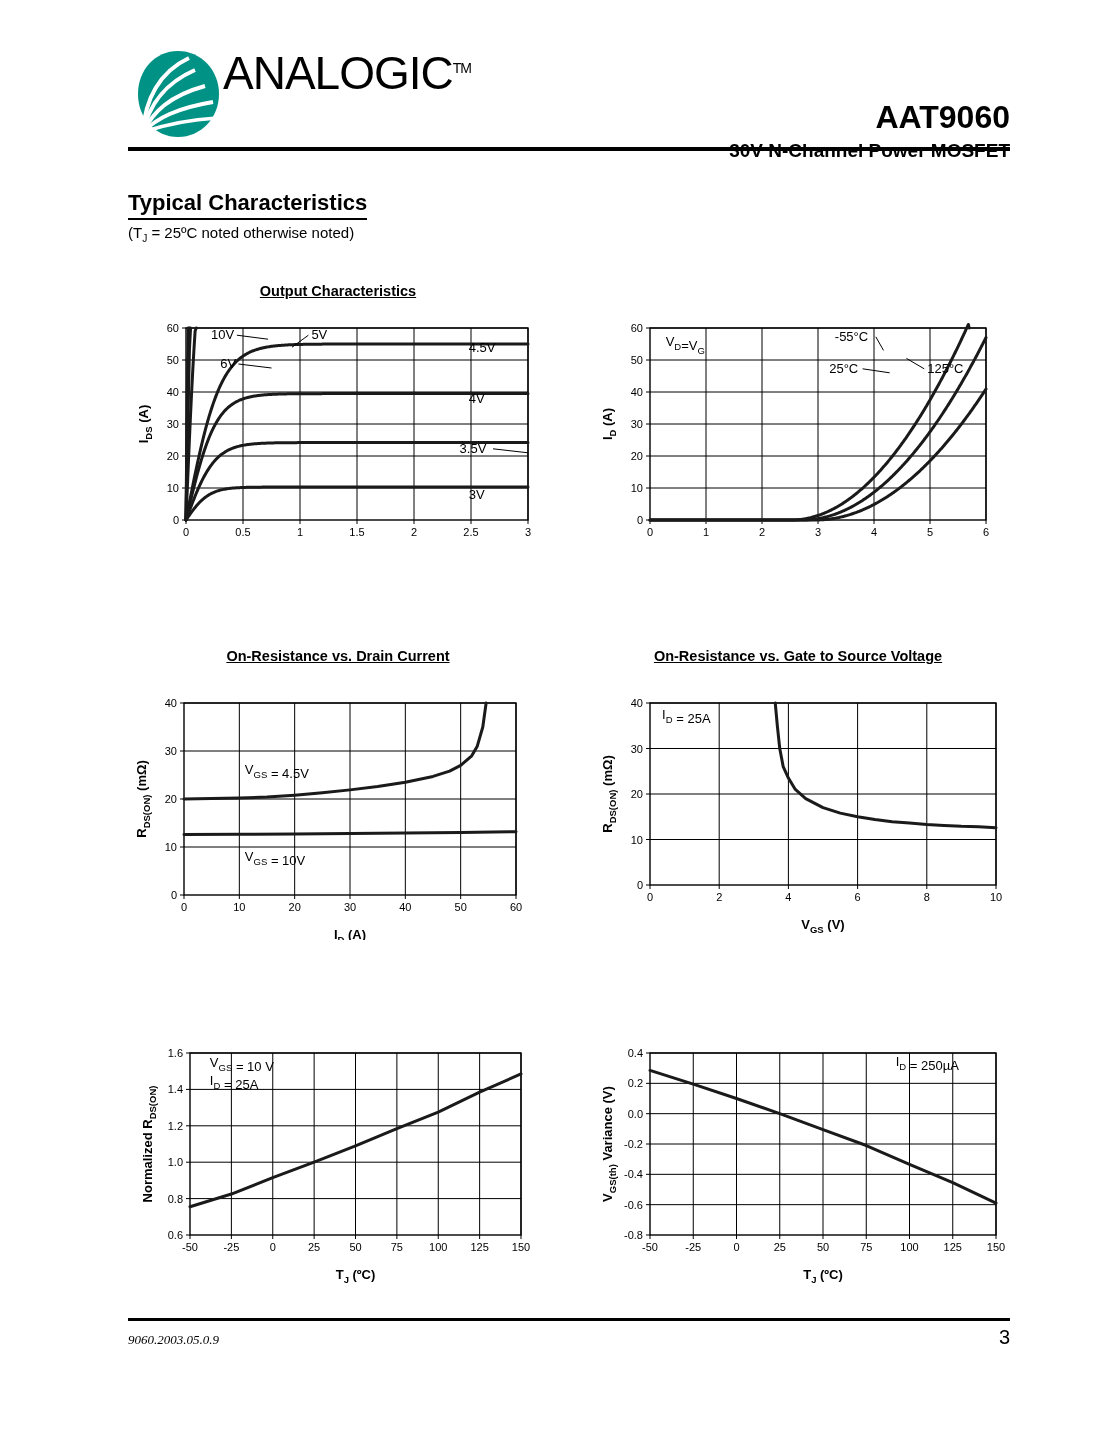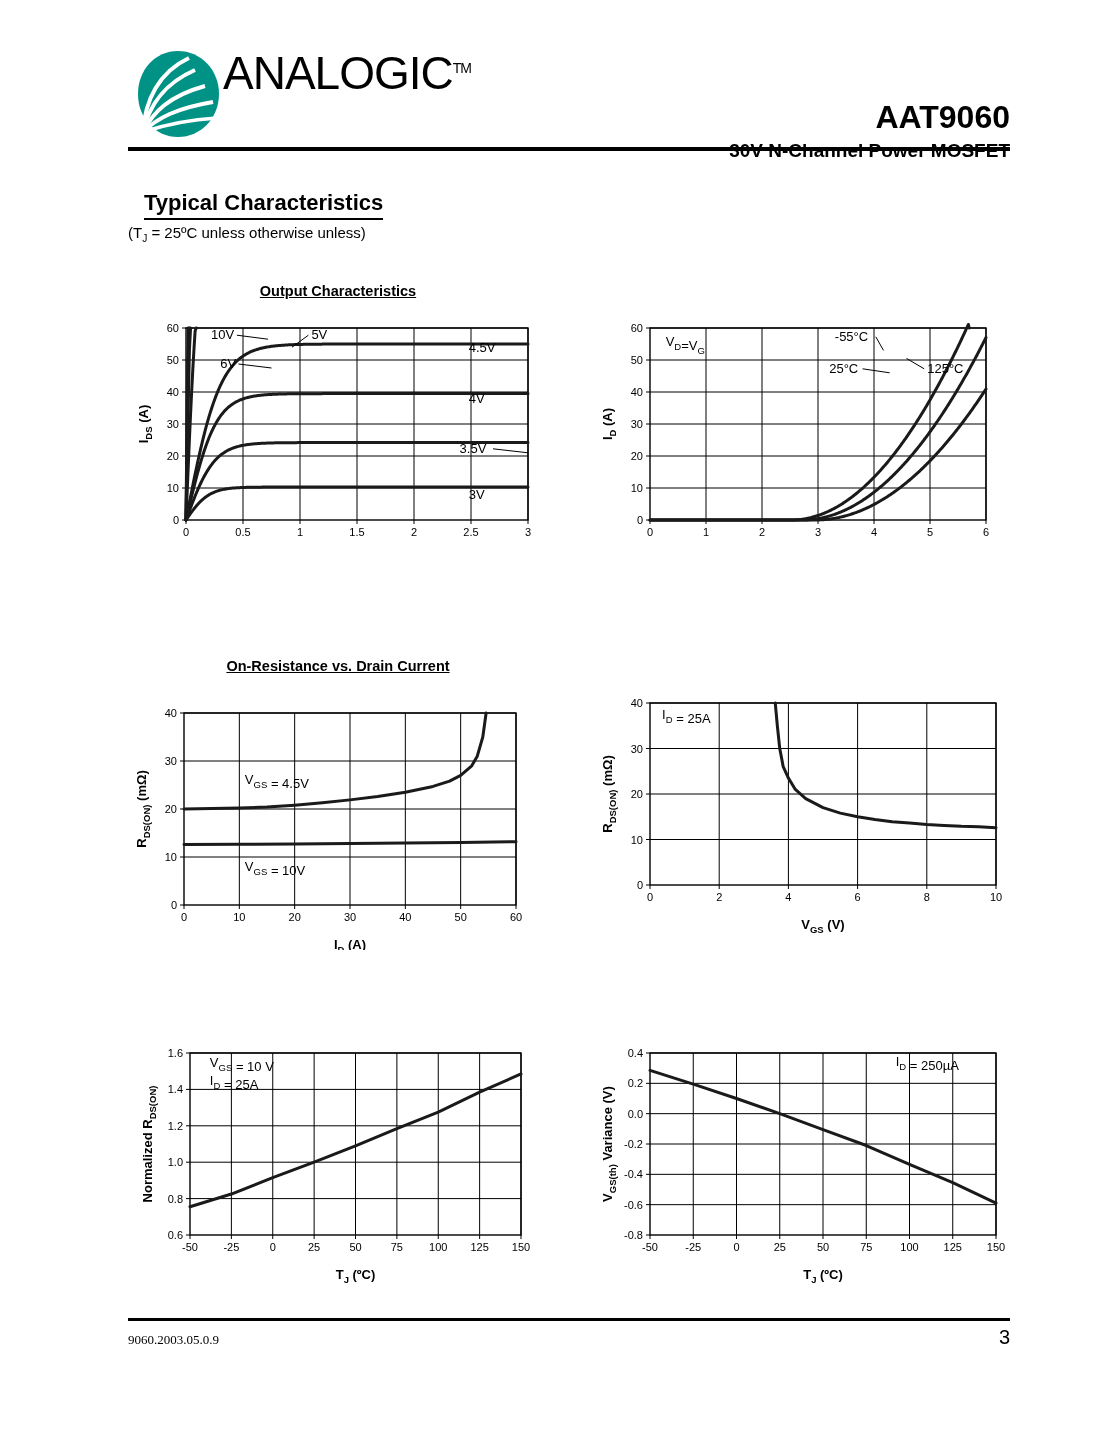--- a/index.html
+++ b/index.html
@@ -19,21 +19,21 @@
   .tm{font-size:14px;vertical-align:super;}
   .wordmark2{position:absolute;left:68px;top:44px;font-size:46px;font-weight:300;
              letter-spacing:3px;line-height:48px;font-family:"Liberation Sans", sans-serif;}
   .part{position:absolute;right:0;top:58px;text-align:right;font-size:32px;font-weight:bold;
         letter-spacing:0px;line-height:34px;}
   .subtitle{position:absolute;right:0;top:98px;text-align:right;font-size:19px;font-weight:bold;}
   .header-rule{position:absolute;left:128px;top:147px;width:882px;height:4px;background:#000;}
 
   
   .sect-title{position:absolute;left:128px;top:190px;font-size:22px;font-weight:bold;
-              border-bottom:2px solid #000;padding-bottom:2px;margin-left:16px;}
+              border-bottom:2px solid #000;padding-bottom:2px;}
   .sect-sub{position:absolute;left:128px;top:224px;font-size:15px;}
   sub{font-size:.68em;}
 
   
   .chart{position:absolute;}
   .chart-title{position:absolute;left:0;top:0;width:100%;text-align:center;
                font-size:14.5px;font-weight:bold;text-decoration:underline;}
   svg{display:block;}
   .axis-text{font-family:"Liberation Sans", sans-serif;font-size:11px;fill:#000;}
   .axis-name{font-family:"Liberation Sans", sans-serif;font-size:13px;font-weight:bold;fill:#000;}
@@ -41,21 +41,21 @@
   .curve-label{font-family:"Liberation Sans", sans-serif;font-size:13px;fill:#000;}
   .curve-label-sub{font-family:"Liberation Sans", sans-serif;font-size:9.5px;fill:#000;}
   .grid{stroke:#000;stroke-width:1;fill:none;}
   .frame{stroke:#000;stroke-width:1.4;fill:none;}
   .curve{stroke:#1a1a1a;stroke-width:3;fill:none;stroke-linecap:round;stroke-linejoin:round;}
   .leader{stroke:#000;stroke-width:1;fill:none;}
 
   
   .footer-rule{position:absolute;left:128px;top:1318px;width:882px;height:3px;background:#000;}
   .footer-code{position:absolute;left:128px;top:1332px;font-family:"Liberation Serif",serif;
-               font-size:13px;}
+               font-style:italic;font-size:13px;}
   .footer-page{position:absolute;right:95px;top:1326px;font-size:20px;}
 </style>
 </head>
 <body>
 
 <div class="page">
 
   <div class="header">
     <svg class="logo" viewBox="0 0 90 92" width="90" height="92">
       <path d="M45 3 C68 3 86 22 86 46 C86 70 68 89 45 89 C22 89 5 70 5 46 C5 22 22 3 45 3 Z" fill="#009285"></path>
@@ -69,21 +69,21 @@
     <div class="logo-text">
       <div class="wordmark1"><span>ANALOGIC</span><span class="tm">TM</span></div>
     </div>
 
     <div class="part">AAT9060</div>
     <div class="subtitle">30V N-Channel Power MOSFET</div>
   </div>
   <div class="header-rule"></div>
 
   <div class="sect-title">Typical Characteristics</div>
-  <div class="sect-sub"><span>(T</span><sub>J</sub><span> = 25ºC unless otherwise unless)</span></div>
+  <div class="sect-sub"><span>(T</span><sub>J</sub><span> = 25ºC noted otherwise noted)</span></div>
 
   <div class="chart" id="chart-0" style="left:128px;top:283px;width:420px;height:270px;">
       <div class="chart-title">Output Characteristics</div>
       <svg width="420" height="270" viewBox="0 0 420 270">
         <line x1="115" y1="45" x2="115" y2="237" class="grid"></line>
         <line x1="172" y1="45" x2="172" y2="237" class="grid"></line>
         <line x1="229" y1="45" x2="229" y2="237" class="grid"></line>
         <line x1="286" y1="45" x2="286" y2="237" class="grid"></line>
         <line x1="343" y1="45" x2="343" y2="237" class="grid"></line>
         <line x1="400" y1="45" x2="400" y2="237" class="grid"></line>
@@ -199,21 +199,21 @@
         </g>
         <text x="77.68" y="62.599999999999994" class="curve-label" text-anchor="start"><tspan>V</tspan><tspan dy="4" class="curve-label-sub">D</tspan><tspan dy="-4"></tspan><tspan>=V</tspan><tspan dy="4" class="curve-label-sub">G</tspan><tspan dy="-4"></tspan></text>
         <text x="246.79999999999998" y="57.80000000000001" class="curve-label" text-anchor="start">-55°C</text>
         <line x1="287.79999999999995" y1="53.80000000000001" x2="295.52" y2="67.4" class="leader"></line>
         <text x="241.2" y="89.79999999999998" class="curve-label" text-anchor="start">25°C</text>
         <line x1="274.59999999999997" y1="85.79999999999998" x2="301.68" y2="89.79999999999998" class="leader"></line>
         <text x="339.20000000000005" y="89.79999999999998" class="curve-label" text-anchor="start">125°C</text>
         <line x1="336.20000000000005" y1="85.79999999999998" x2="318.48" y2="75.4" class="leader"></line>
       </svg>
     </div>
-  <div class="chart" id="chart-2" style="left:128px;top:648px;width:420px;height:292px;margin-top:10px;">
+  <div class="chart" id="chart-2" style="left:128px;top:648px;width:420px;height:292px;">
       <div class="chart-title">On-Resistance vs. Drain Current</div>
       <svg width="420" height="292" viewBox="0 0 420 292">
         <line x1="111.33333333333333" y1="55" x2="111.33333333333333" y2="247" class="grid"></line>
         <line x1="166.66666666666666" y1="55" x2="166.66666666666666" y2="247" class="grid"></line>
         <line x1="222" y1="55" x2="222" y2="247" class="grid"></line>
         <line x1="277.3333333333333" y1="55" x2="277.3333333333333" y2="247" class="grid"></line>
         <line x1="332.6666666666667" y1="55" x2="332.6666666666667" y2="247" class="grid"></line>
         <line x1="388" y1="55" x2="388" y2="247" class="grid"></line>
         <line x1="56" y1="199" x2="388" y2="199" class="grid"></line>
         <line x1="56" y1="151" x2="388" y2="151" class="grid"></line>
@@ -248,20 +248,21 @@
         <text x="18" y="151" class="axis-name" text-anchor="middle" transform="rotate(-90 18 151)"><tspan>R</tspan><tspan dy="4" class="axis-name-sub">DS(ON)</tspan><tspan dy="-4"> (mΩ)</tspan></text>
         <g>
           <path d="M56.00 151.00 L83.67 150.52 L111.33 150.04 L139.00 149.08 L166.67 147.16 L194.33 144.76 L222.00 141.88 L249.67 138.52 L277.33 134.20 L305.00 128.44 L321.60 123.16 L332.67 117.40 L343.73 107.80 L349.27 98.20 L354.80 79.00 L358.12 55.00 " class="curve"></path>
           <path d="M56.00 186.52 L111.33 186.28 L166.67 186.04 L222.00 185.56 L277.33 185.08 L332.67 184.60 L388.00 183.64 " class="curve"></path>
         </g>
         <text x="116.86666666666666" y="125.55999999999999" class="curve-label" text-anchor="start"><tspan>V</tspan><tspan dy="4" class="curve-label-sub">GS</tspan><tspan dy="-4"></tspan><tspan> = 4.5V</tspan></text>
         <text x="116.86666666666666" y="213.4" class="curve-label" text-anchor="start"><tspan>V</tspan><tspan dy="4" class="curve-label-sub">GS</tspan><tspan dy="-4"></tspan><tspan> = 10V</tspan></text>
       </svg>
     </div>
   <div class="chart" id="chart-3" style="left:588px;top:648px;width:420px;height:292px;">
+      <div class="chart-title">On-Resistance vs. Gate to Source Voltage</div>
       <svg width="420" height="292" viewBox="0 0 420 292">
         <line x1="131.2" y1="55" x2="131.2" y2="237" class="grid"></line>
         <line x1="200.4" y1="55" x2="200.4" y2="237" class="grid"></line>
         <line x1="269.6" y1="55" x2="269.6" y2="237" class="grid"></line>
         <line x1="338.8" y1="55" x2="338.8" y2="237" class="grid"></line>
         <line x1="408" y1="55" x2="408" y2="237" class="grid"></line>
         <line x1="62" y1="191.5" x2="408" y2="191.5" class="grid"></line>
         <line x1="62" y1="146" x2="408" y2="146" class="grid"></line>
         <line x1="62" y1="100.5" x2="408" y2="100.5" class="grid"></line>
         <line x1="62" y1="55" x2="408" y2="55" class="grid"></line>

